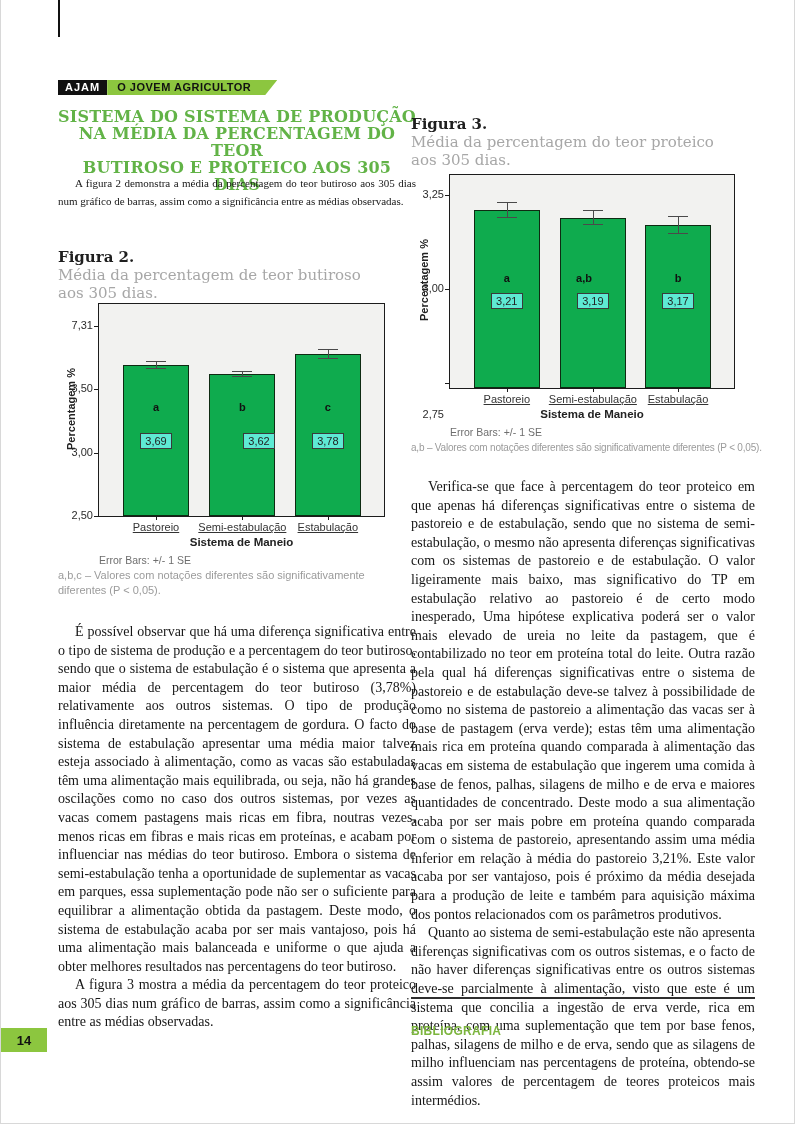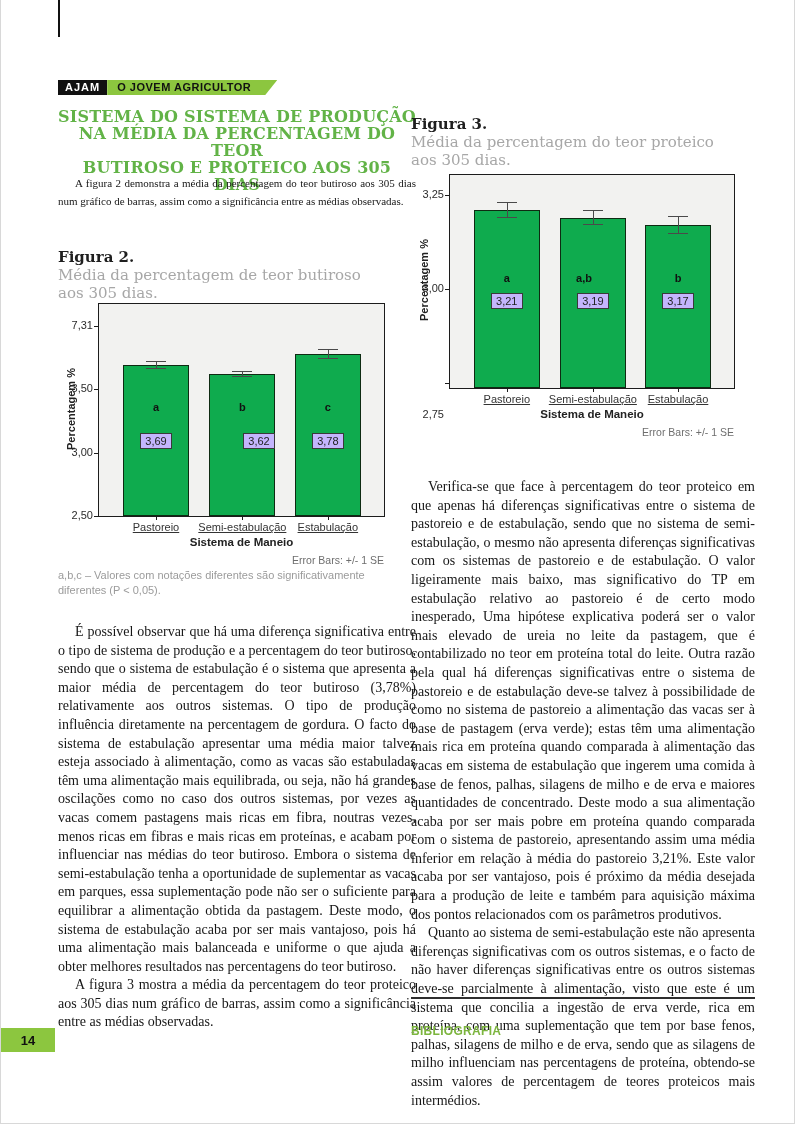--- a/index.html
+++ b/index.html
@@ -27,37 +27,37 @@
         font:bold 11px "Liberation Sans",sans-serif;color:#222;white-space:nowrap;}
   .panel{position:absolute;background:#f2f2f0;border:1px solid #1c1c1c;}
   .panel>div{position:absolute;}
   .ytick{left:-44px;width:38px;text-align:right;font:11px "Liberation Sans",sans-serif;color:#2b2b2b;}
   .ytickmark{left:-5px;width:5px;height:1px;background:#1c1c1c;}
   .bar{border:1px solid #0e2b12;box-sizing:border-box;}
   .err{border-top:1px solid #4a4a4a;border-bottom:1px solid #4a4a4a;box-sizing:border-box;}
   .err::before{content:"";position:absolute;left:50%;top:0;bottom:0;width:1px;background:#4a4a4a;}
   .sig{text-align:center;font:bold 11px "Liberation Sans",sans-serif;color:#111;}
   .valwrap{text-align:center;}
-  .valbox{display:inline-block;background:#c4b5fd;border:1px solid #3a3a3a;padding:1px 4px;
+  .valbox{display:inline-block;background:#5eead4;border:1px solid #3a3a3a;padding:1px 4px;
           font:11px "Liberation Sans",sans-serif;color:#222;}
   .xtickmark{width:1px;height:4px;background:#1c1c1c;}
   .xtick{text-align:center;font:11px "Liberation Sans",sans-serif;color:#333;text-decoration:underline;}
   .xlabel{left:0;width:100%;text-align:center;font:bold 11.5px "Liberation Sans",sans-serif;color:#222;}
-  .footnote{left:0;width:100%;text-align:right;font:10.5px "Liberation Sans",sans-serif;color:#6e6e6e;}
+  .footnote{left:0;width:100%;text-align:left;font:10.5px "Liberation Sans",sans-serif;color:#6e6e6e;}
   .fignote{position:absolute;margin:0;font:11px/15px "Liberation Sans",sans-serif;color:#9b9b9b;}
   .note2{left:57px;top:568px;width:358px;}
   .note3{left:410px;top:440px;width:345px;font-size:10px;letter-spacing:-.2px;white-space:nowrap;}
   .bodycol{position:absolute;}
   .leftcol{left:57px;top:623px;width:358px;}
   .rightcol{left:410px;top:478px;width:344px;}
   .bodycol p{margin:0;text-indent:17px;text-align:justify;font-size:14px;line-height:18.6px;}
   .biblio{position:absolute;left:410px;top:997px;width:344px;border-top:2px solid #2e2e2e;padding-top:25px;}
   .bibhead{font:bold 12px "Liberation Sans",sans-serif;color:#7cb53e;letter-spacing:.3px;}
   .bibentry{font:12px/17px "Liberation Sans",sans-serif;color:#a7a7a7;margin-top:3px;}
-  .pagenum{position:absolute;left:0;top:1028px;width:54px;height:24px;background:#8cc63f;
+  .pagenum{position:absolute;left:0;top:1028px;width:46px;height:24px;background:#8cc63f;
            display:flex;align-items:center;justify-content:center;
            font:bold 13px "Liberation Sans",sans-serif;color:#111;}
 </style>
 </head>
 <body>
 
 <div class="page">
 
   <div class="top-tick"></div>
   <div class="brandrow">
@@ -155,20 +155,21 @@
         <div class="err" style="left: 218.052px; width: 20px; top: 40.6431px; height: 18.8163px;"></div>
         <div class="sig" style="left: 188.052px; width: 80px; top: 97px;">b</div>
         <div class="valwrap" style="left: 183.052px; width: 90px; top: 116px;"><span class="valbox">3,17</span></div>
         <div class="xtickmark" style="left: 228.052px; top: 213px;"></div>
         <div class="xtick" style="left: 158.052px; width: 140px; top: 218px;">Estabulação</div>
         <div class="xlabel" style="top: 233px;">Sistema de Maneio</div>
         <div class="footnote" style="top: 251px;">Error Bars: +/- 1 SE</div>
       </div>
   </div>
 
+  <p class="fignote note3">a,b – Valores com notações diferentes são significativamente diferentes (P &lt; 0,05).</p>
 
   <div class="bodycol rightcol">
     <p>Verifica-se que face à percentagem do teor proteico em que apenas há diferenças significativas entre o sistema de pastoreio e de estabulação, sendo que no sistema de semi-estabulação, o mesmo não apresenta diferenças significativas com os sistemas de pastoreio e de estabulação. O valor ligeiramente mais baixo, mas significativo do TP em estabulação relativo ao pastoreio é de certo modo inesperado, Uma hipótese explicativa poderá ser o valor mais elevado de ureia no leite da pastagem, que é contabilizado no teor em proteína total do leite. Outra razão pela qual há diferenças significativas entre o sistema de pastoreio e de estabulação deve-se talvez à possibilidade de como no sistema de pastoreio a alimentação das vacas ser à base de pastagem (erva verde); estas têm uma alimentação mais rica em proteína quando comparada à alimentação das vacas em sistema de estabulação que ingerem uma comida à base de fenos, palhas, silagens de milho e de erva e maiores quantidades de concentrado. Deste modo a sua alimentação acaba por ser mais pobre em proteína quando comparada com o sistema de pastoreio, apresentando assim uma média inferior em relação à média do pastoreio 3,21%. Este valor acaba por ser vantajoso, pois é próximo da média desejada para a produção de leite e também para aquisição máxima dos pontos relacionados com os parâmetros produtivos.</p>
     <p>Quanto ao sistema de semi-estabulação este não apresenta diferenças significativas com os outros sistemas, e o facto de não haver diferenças significativas entre os outros sistemas deve-se parcialmente à alimentação, visto que este é um sistema que concilia a ingestão de erva verde, rica em proteína, com uma suplementação que tem por base fenos, palhas, silagens de milho e de erva, sendo que as silagens de milho influenciam nas percentagens de proteína, obtendo-se assim valores de percentagem de teores proteicos mais intermédios.</p>
   </div>
 
   <div class="biblio">
     <div class="bibhead">BIBLIOGRAFIA</div>
   </div>
 

